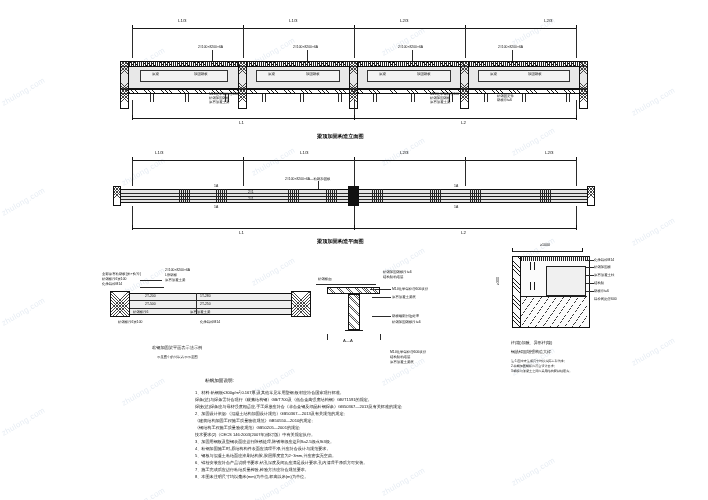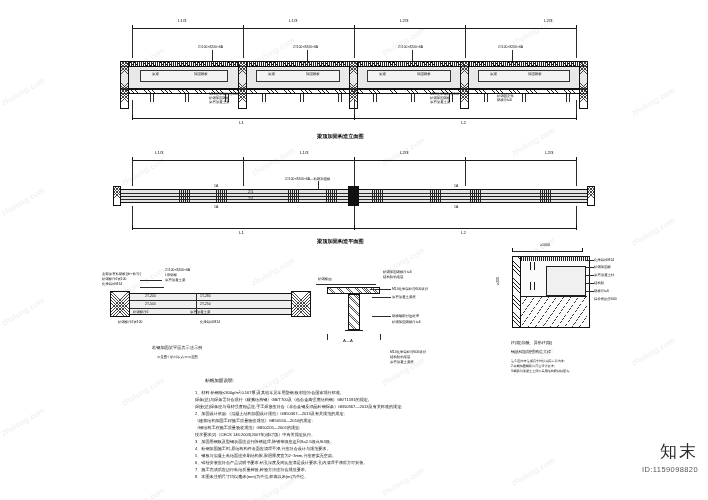--- a/index.html
+++ b/index.html
@@ -366,18 +366,14 @@
     <div class="notes" style="left:195px;top:425px;">   《钢结构工程施工质量验收规范》GB50205—2001的规定;</div>
     <div class="notes" style="left:195px;top:432px;">   技术要求(2)《CECS 146:2003(2007年)修订版》中有关规定执行。</div>
     <div class="notes" style="left:195px;top:439px;">3、加固用钢板及型钢表面应进行除锈处理,除锈等级应达到Sa2.5级或St3级。</div>
     <div class="notes" style="left:195px;top:446px;">4、粘钢加固施工时,原结构构件表面应清理干净,并应符合设计与规范要求。</div>
     <div class="notes" style="left:195px;top:453px;">5、钢板与混凝土粘结面应涂刷结构胶,胶层厚度宜为2~3mm,并应密实无空鼓。</div>
     <div class="notes" style="left:195px;top:460px;">6、锚栓安装应符合产品说明书要求,钻孔深度及间距应满足设计要求,孔内清理干净后方可安装。</div>
     <div class="notes" style="left:195px;top:467px;">7、施工完成后应进行粘结质量检验,检验方法应符合规范要求。</div>
     <div class="notes" style="left:195px;top:474px;">8、本图未注明尺寸均以毫米(mm)为单位,标高以米(m)为单位。</div>
   </div>
 
-  <div class="logo">
-    <div class="logo-main">知末</div>
-    <div class="logo-id">ID:1159098820</div>
-  </div>
 
 </div>
 
 </body></html>

